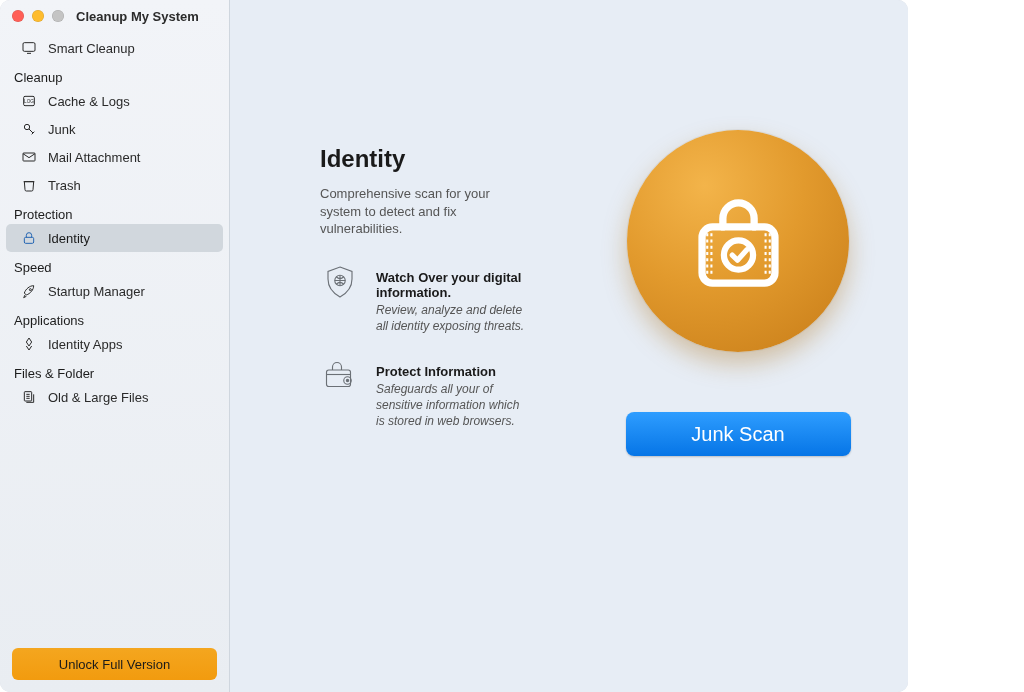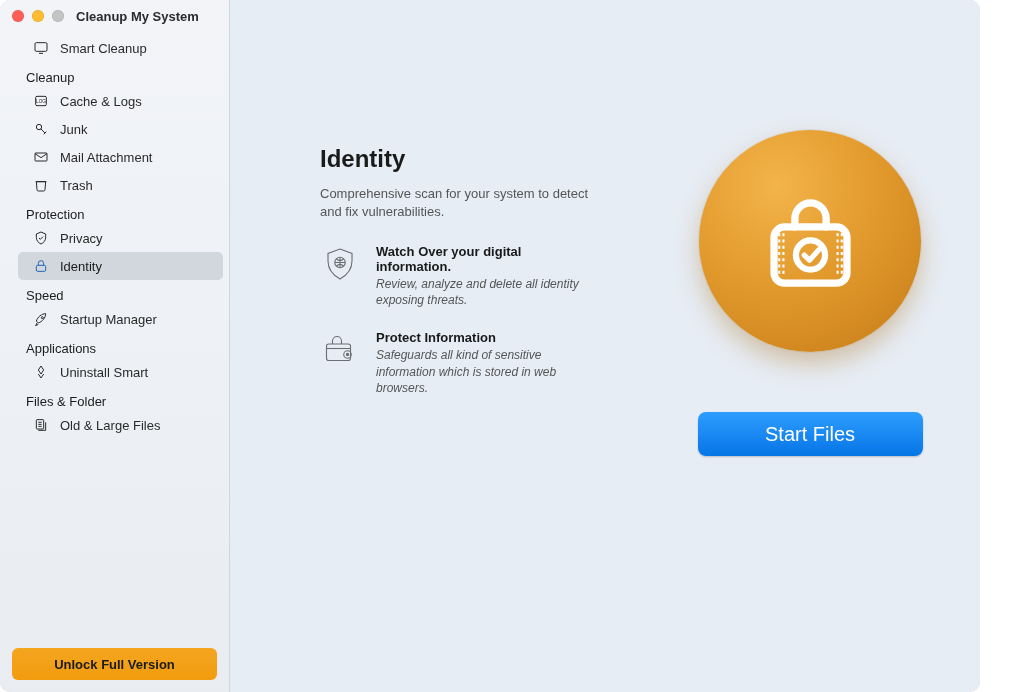--- a/index.html
+++ b/index.html
@@ -4,21 +4,21 @@
 <style>
   html, body {
     margin: 0; padding: 0;
     width: 1024px; height: 692px;
     font-family: -apple-system, "Helvetica Neue", Helvetica, Arial, sans-serif;
     background: #ffffff;
     overflow: hidden;
   }
   .window {
     position: relative;
-    width: 980px; height: 692px;
+    width: 908px; height: 692px;
     border-radius: 10px;
     overflow: hidden;
     background: #e9eef6;
     box-shadow: 0 0 0 1px rgba(0,0,0,0.08) inset;
     display: flex;
   }
   
   .sidebar {
     width: 230px;
     height: 100%;
@@ -42,21 +42,21 @@
   .traffic-close { background: #ff5f57; }
   .traffic-min   { background: #febc2e; }
   .traffic-max   { background: #c4c4c4; }
   .app-title {
     font-size: 13px; font-weight: 600; color: #2b2b2b;
     margin-left: 4px;
   }
   .nav {
     flex: 1;
     overflow: hidden;
-    padding: 2px 0 0 12px;
+    padding: 2px 0 0 0;
   }
   .section-header {
     font-size: 13px;
     font-weight: 400;
     color: #1c1c1c;
     padding: 8px 14px 2px 14px;
   }
   .nav-item {
     display: flex;
     align-items: center;
@@ -85,21 +85,21 @@
     padding: 12px;
   }
   .unlock-btn {
     width: 100%;
     height: 32px;
     border: none;
     border-radius: 6px;
     background: linear-gradient(#f4a61f,#f29b0f);
     color: #1a1a1a;
     font-size: 13px;
-    font-weight: 700;
+    font-weight: 400;
     cursor: pointer;
   }
   
   .main {
     flex: 1;
     height: 100%;
     display: flex;
     background: #e7edf5;
   }
   .main-left {
@@ -129,21 +129,21 @@
   .feature-icon {
     width: 40px; height: 40px;
     display: flex; align-items: center; justify-content: center;
     flex-shrink:0;
   }
   .feature-icon svg { width: 36px; height: 36px; stroke:#6b7076; stroke-width:1.5; fill:none; }
   .feature-title {
     font-size: 13px;
     font-weight: 700;
     color: #1a1a1a;
-    margin: 0 0 2px 0;
+    margin: 8px 0 2px 0;
   }
   .feature-desc {
     font-size: 12px;
     color: #555;
     line-height: 1.35;
     margin: 0;
     max-width: 260px;
     font-style: italic;
   }
   .main-right {
@@ -237,29 +237,20 @@
           <svg viewBox="0 0 24 24">
               <path d="M5 7h14l-1 12a2 2 0 0 1-2 2H8a2 2 0 0 1-2-2L5 7z"></path>
               <path d="M4 7h16"></path>
             </svg>
         </span>
         <span>Trash</span>
       </div>
 
       <div class="section-header">Protection</div>
 
-      <div class="nav-item">
-        <span class="nav-icon">
-          <svg viewBox="0 0 24 24">
-              <path d="M12 3l7 3v5c0 5-3 8-7 10-4-2-7-5-7-10V6l7-3z"></path>
-              <path d="M9 12l2 2 4-4"></path>
-            </svg>
-        </span>
-        <span>Privacy</span>
-      </div>
 
       <div class="nav-item active">
         <span class="nav-icon lock">
           <svg viewBox="0 0 24 24">
               <rect x="5" y="11" width="14" height="9" rx="2"></rect>
               <path d="M8 11V8a4 4 0 0 1 8 0v3"></path>
             </svg>
         </span>
         <span>Identity</span>
       </div>
@@ -278,21 +269,21 @@
       </div>
 
       <div class="section-header">Applications</div>
 
       <div class="nav-item">
         <span class="nav-icon">
           <svg viewBox="0 0 24 24">
               <path d="M12 3l4 6-4 6-4-6 4-6zM8 15l4 6 4-6"></path>
             </svg>
         </span>
-        <span>Uninstall Smart</span>
+        <span>Identity Apps</span>
       </div>
 
       <div class="section-header">Files &amp; Folder</div>
 
       <div class="nav-item">
         <span class="nav-icon">
           <svg viewBox="0 0 24 24">
               <rect x="5" y="4" width="11" height="14" rx="1"></rect>
               <path d="M8 20h11V8"></path>
               <path d="M8 8h5M8 11h5M8 14h5"></path>
@@ -332,32 +323,32 @@
           <svg viewBox="0 0 48 48">
               <rect x="6" y="16" width="32" height="22" rx="3"></rect>
               <path d="M6 22h32"></path>
               <path d="M14 16v-4a6 6 0 0 1 12 0v4"></path>
               <circle cx="34" cy="30" r="5"></circle>
               <circle cx="34" cy="30" r="1.5" fill="#6b7076"></circle>
             </svg>
         </div>
         <div>
           <p class="feature-title">Protect Information</p>
-          <p class="feature-desc">Safeguards all kind of sensitive information which is stored in web browsers.</p>
+          <p class="feature-desc">Safeguards all your of sensitive information which is stored in web browsers.</p>
         </div>
       </div>
     </div>
 
     <div class="main-right">
       <div class="big-circle">
         <svg viewBox="0 0 120 120">
           <path d="M45 46v-8a15 15 0 0 1 30 0v8" fill="none" stroke="#fff" stroke-width="7" stroke-linecap="round"></path>
           <rect x="25" y="46" width="70" height="54" rx="10" fill="none" stroke="#fff" stroke-width="7"></rect>
           <circle cx="60" cy="73" r="14" fill="none" stroke="#fff" stroke-width="6"></circle>
           <path d="M54 73l5 5 9-10" fill="none" stroke="#fff" stroke-width="5" stroke-linecap="round" stroke-linejoin="round"></path>
           <path d="M30 52v42M34 52v42M90 52v42M86 52v42" stroke="#fff" stroke-width="2" stroke-dasharray="3 3"></path>
         </svg>
       </div>
-      <button class="start-btn">Start Files</button>
+      <button class="start-btn">Junk Scan</button>
     </div>
   </div>
 
 </div>
 
 </body></html>

